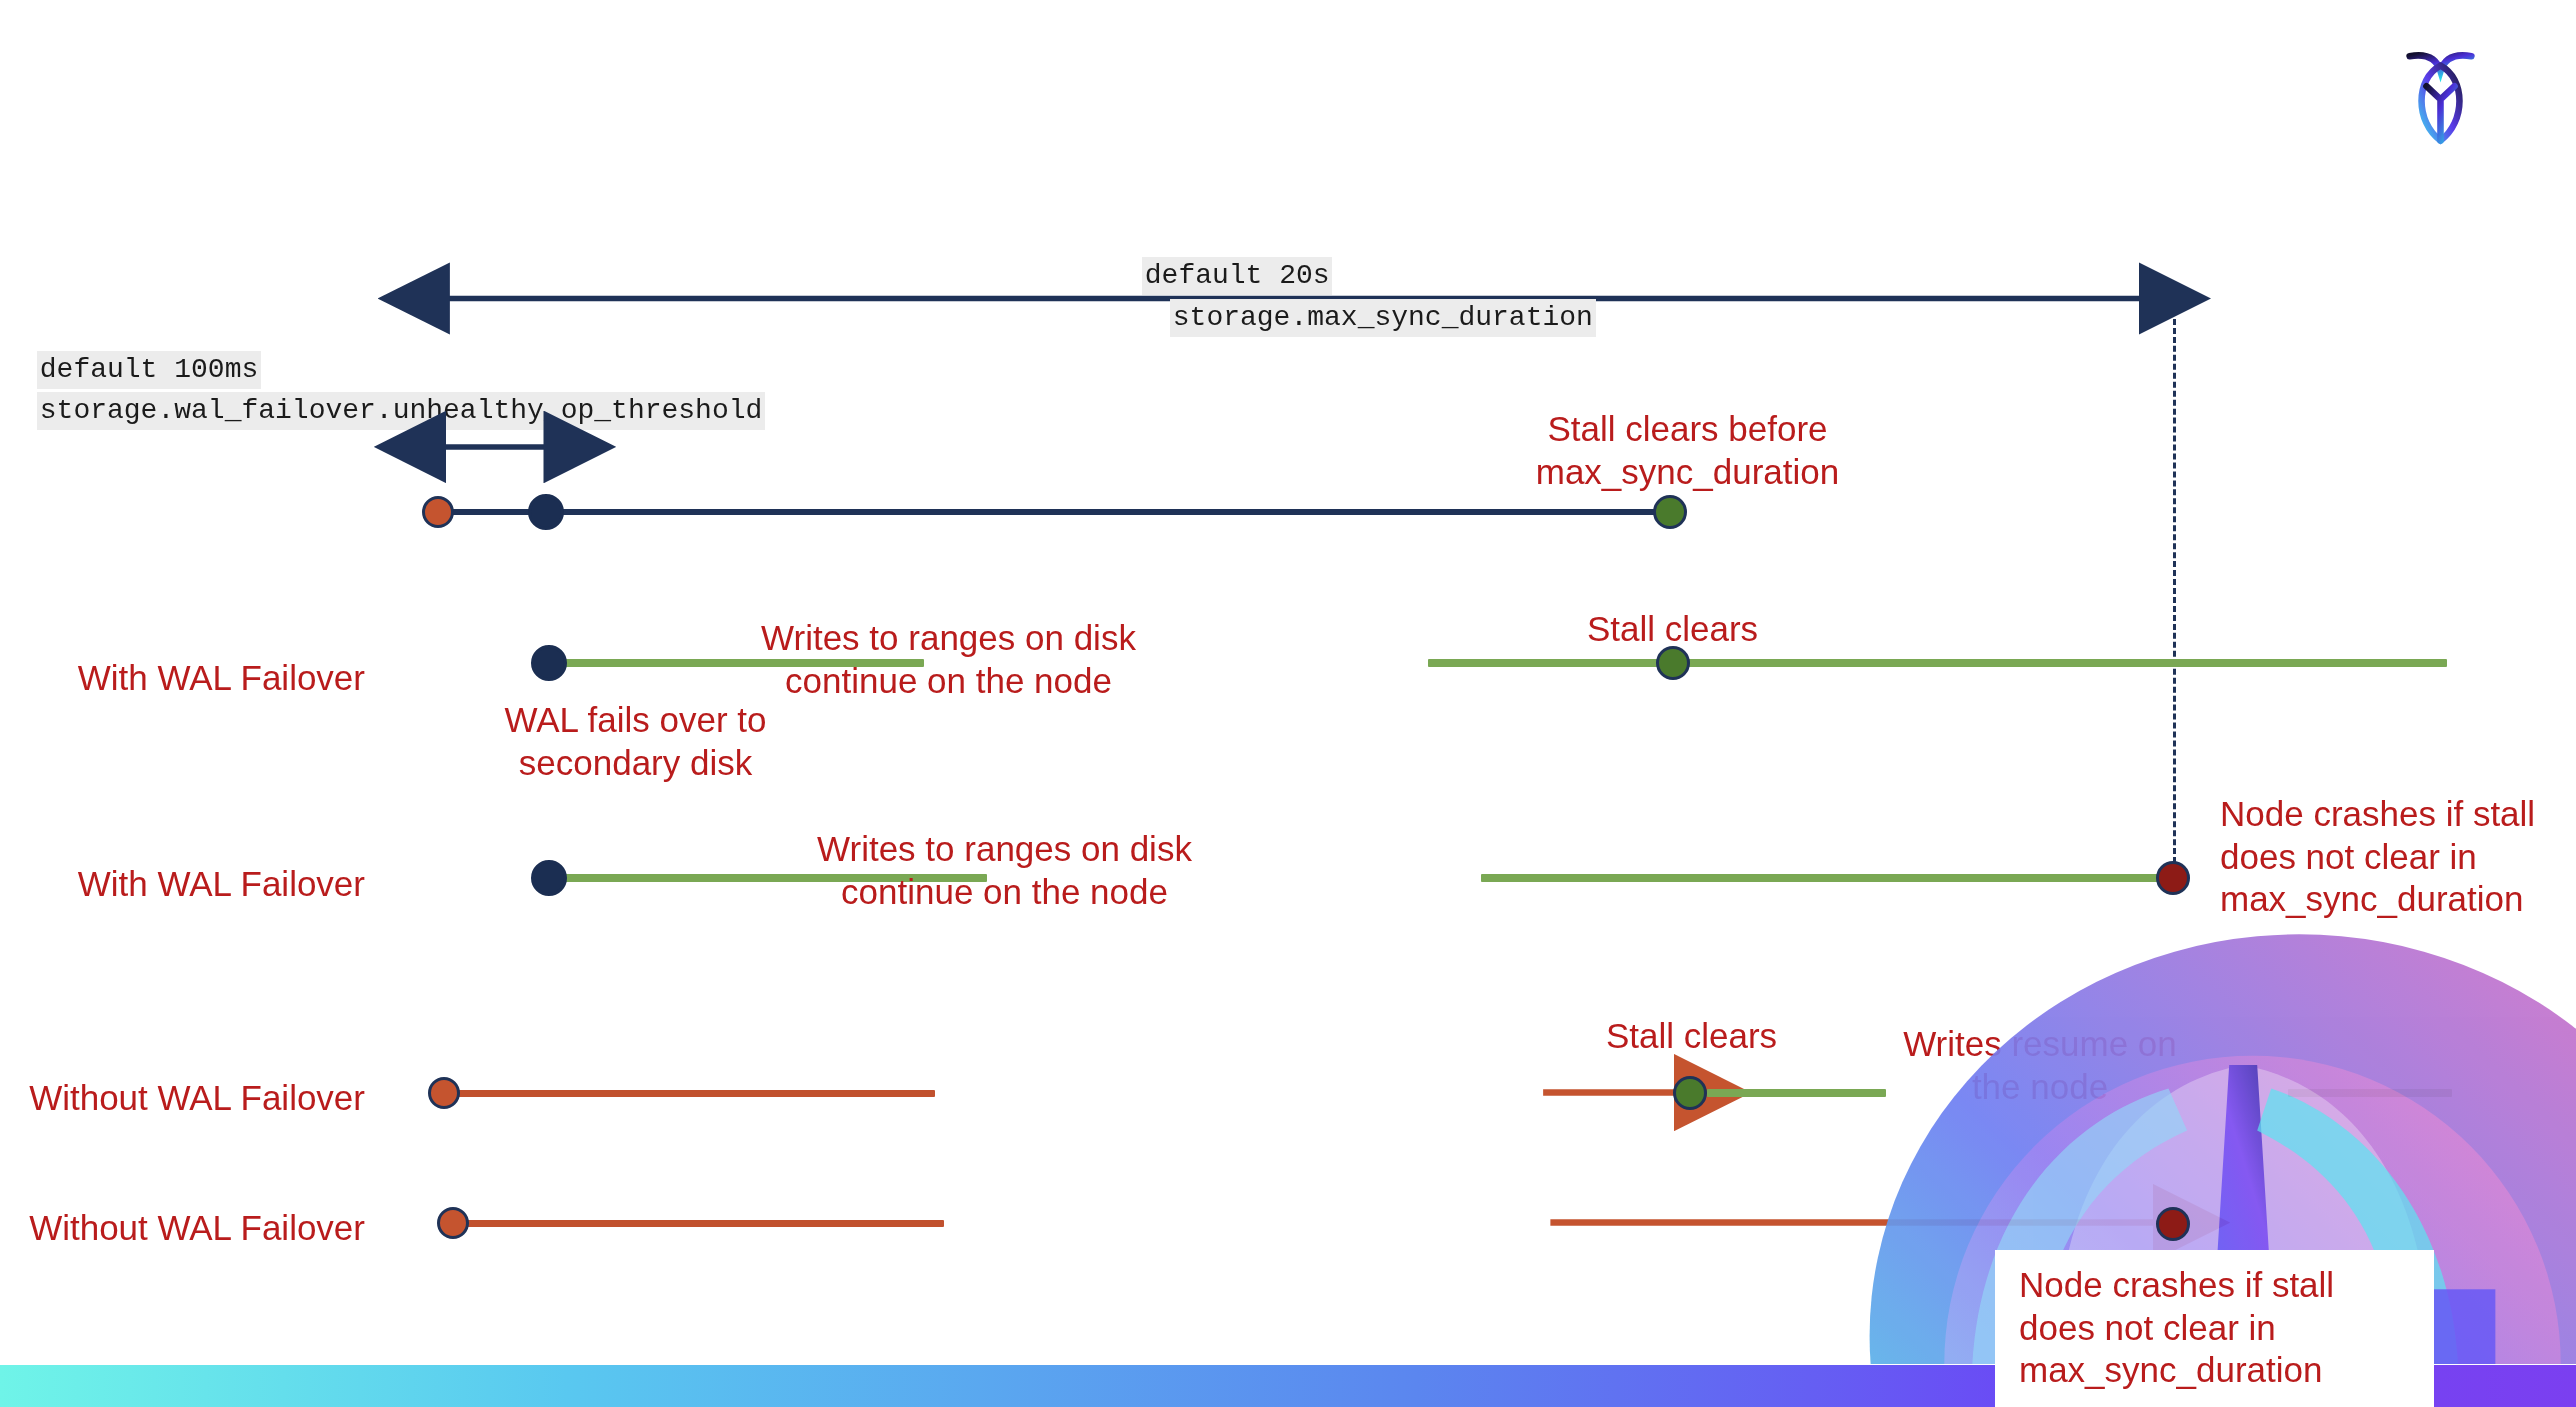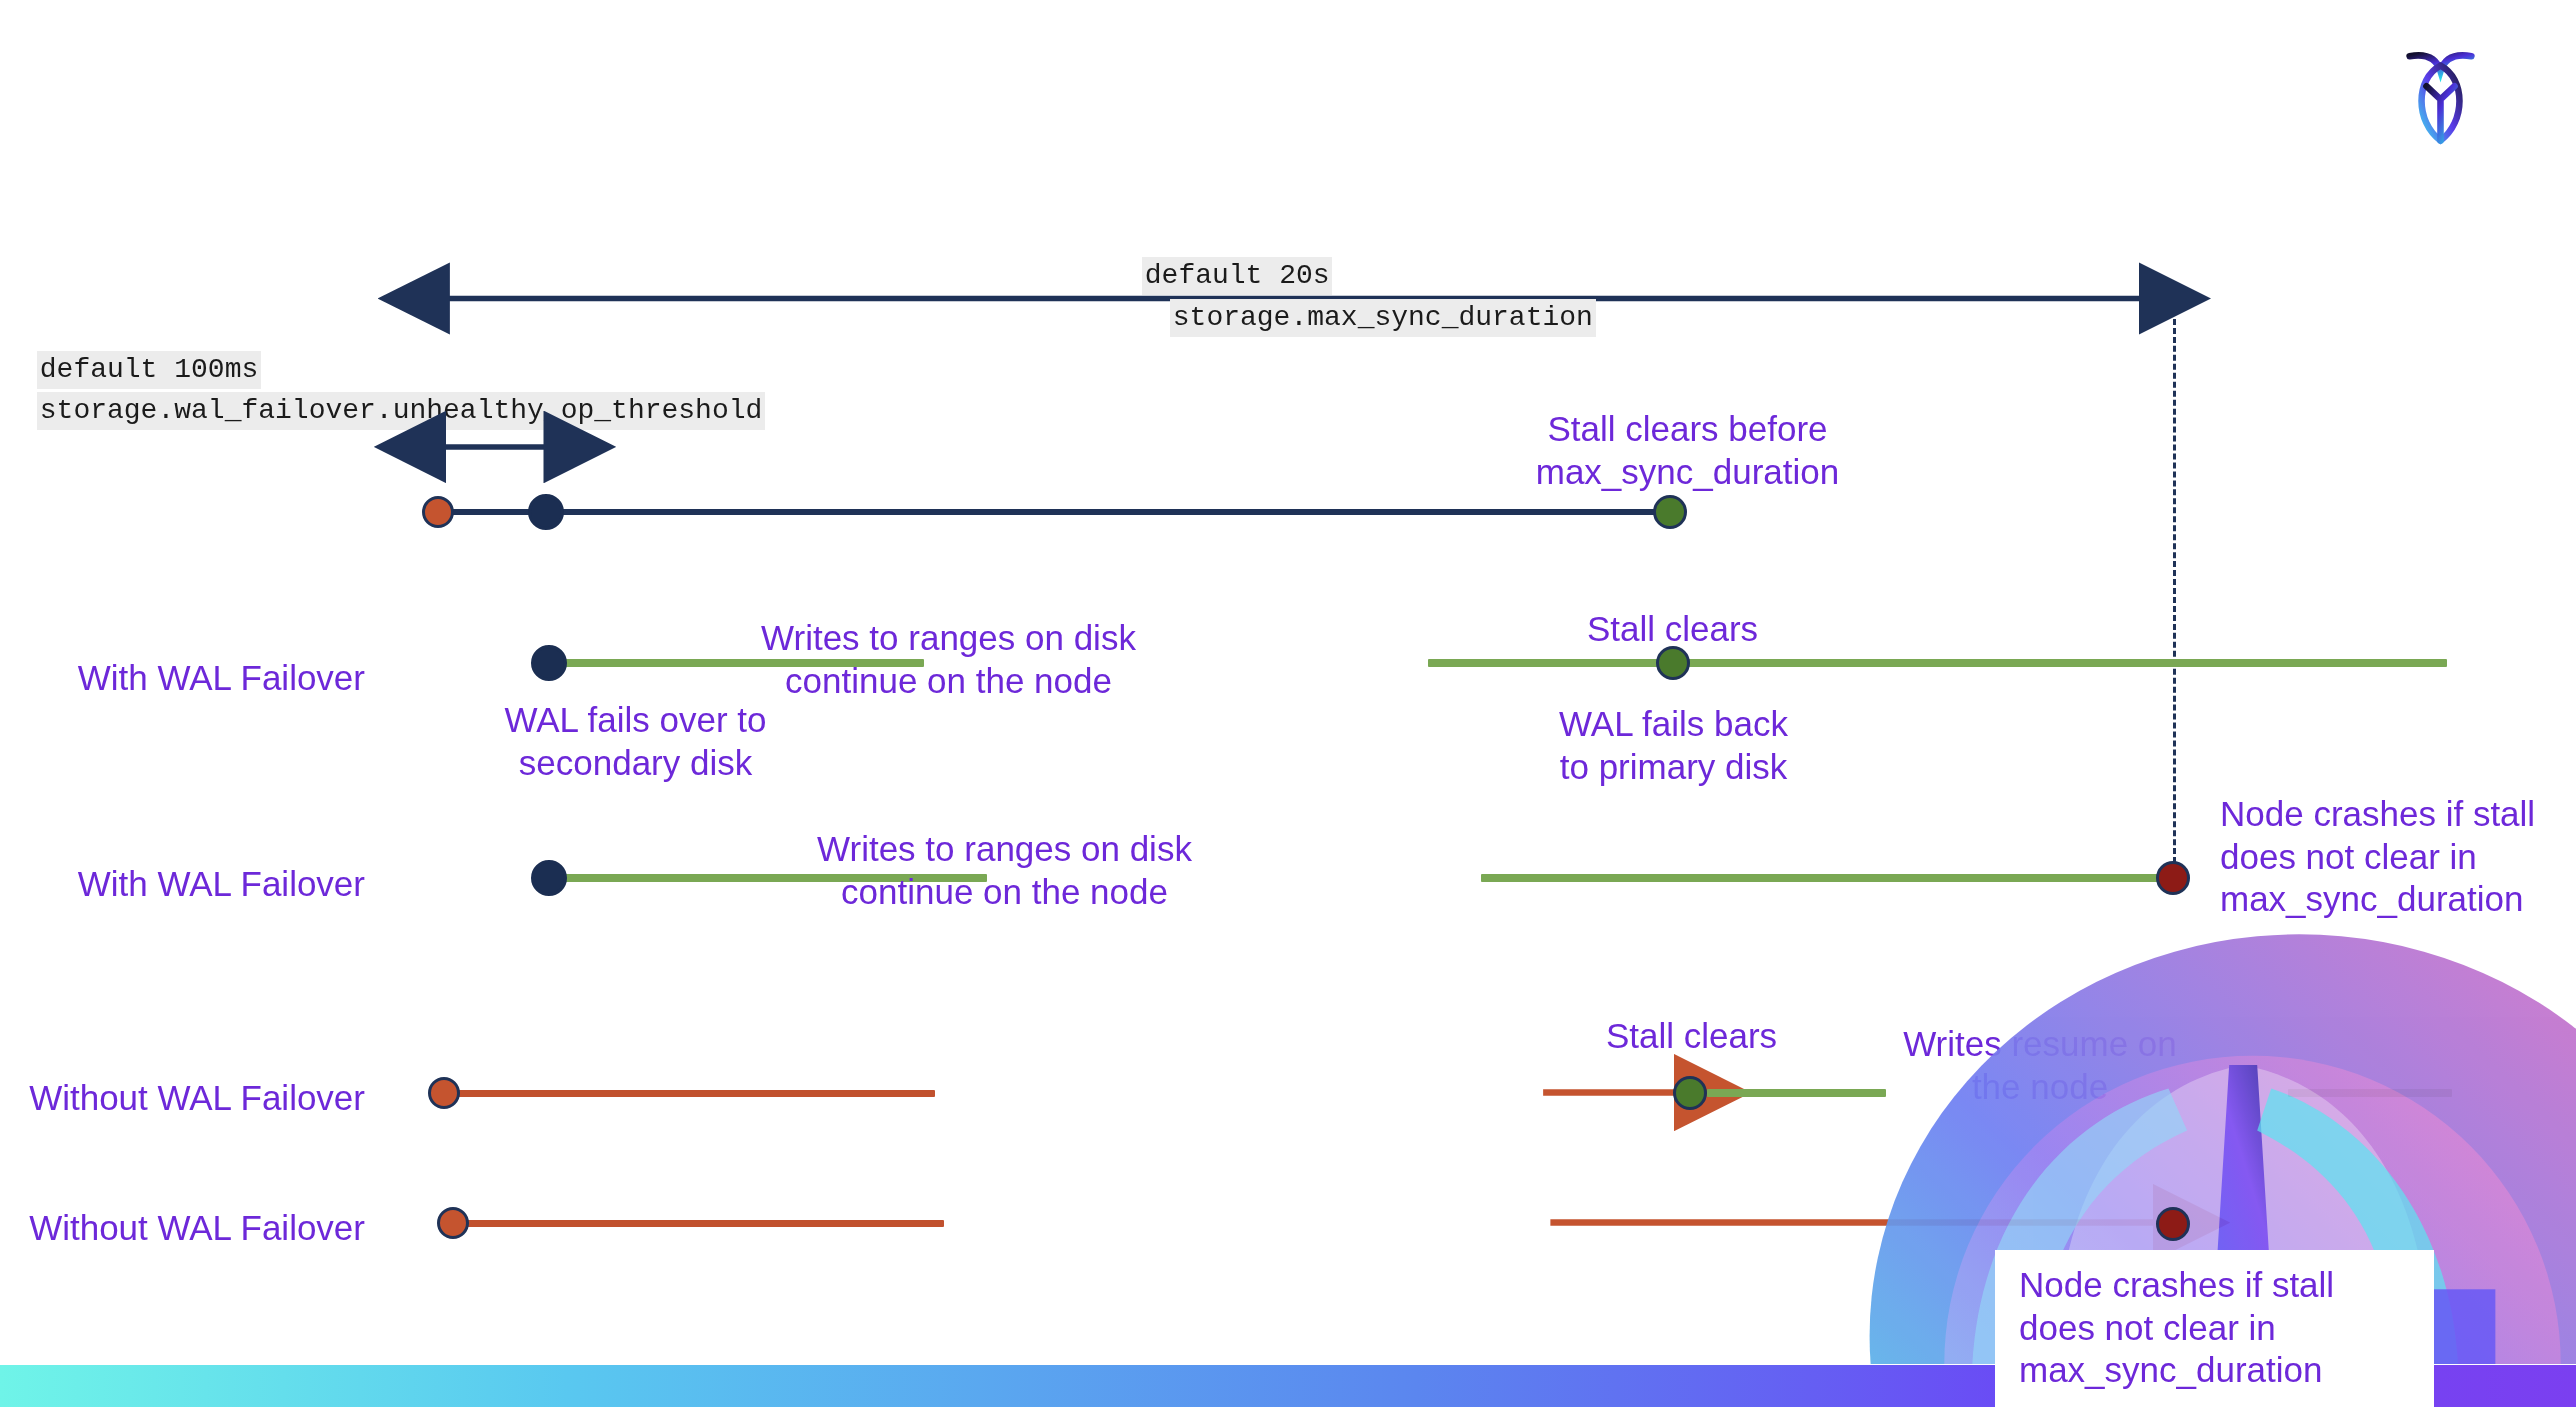--- a/index.html
+++ b/index.html
@@ -36,21 +36,21 @@
     font-family:"Liberation Mono", monospace;
     font-size:28px;color:#1b1b1b;
     background:#ececec;
     line-height:1.30;
     white-space:pre;
     padding:0.9px 2.8px;
   }
 
   
   .lbl{
-    position:absolute;color:#6d28d9;
+    position:absolute;color:#b91c1c;
     font-size:35px;line-height:1.22;
     white-space:pre-line;
   }
   .lbl.c{text-align:center;}
   .lbl.r{text-align:right;}
   .lbl.l{text-align:left;}
 
   
   .seg{position:absolute;height:6.5px;border-radius:0.9px;}
   .seg.navy{background:#1f3257;height:5.6px;}
@@ -134,22 +134,20 @@
   <div class="seg green" style="left:550px;top:659px;width:374px;"></div>
   <div class="seg green" style="left:1428px;top:659px;width:1019px;"></div>
   <div class="dot navy" style="left:531px;top:645px;width:36px;height:36px;"></div>
   <div class="dot green" style="left:1656px;top:646px;width:34px;height:34px;"></div>
 
   <div class="lbl c" style="left:715px;top:617px;width:467px;">Writes to ranges on disk
 continue on the node</div>
   <div class="lbl c" style="left:1439px;top:608px;width:467px;">Stall clears</div>
   <div class="lbl c" style="left:402px;top:699px;width:467px;">WAL fails over to
 secondary disk</div>
-  <div class="lbl c" style="left:1463px;top:703px;width:421px;">WAL fails  back
-to primary disk</div>
 
   <div class="lbl r" style="left:0px;top:863px;width:365px;">With WAL Failover</div>
   <div class="seg green" style="left:550px;top:874px;width:437px;"></div>
   <div class="seg green" style="left:1481px;top:874px;width:696px;"></div>
   <div class="dot navy" style="left:531px;top:860px;width:36px;height:36px;"></div>
   <div class="dot darkred" style="left:2156px;top:861px;width:34px;height:34px;"></div>
 
   <div class="lbl c" style="left:771px;top:828px;width:467px;">Writes to ranges on disk
 continue on the node</div>
   <div class="lbl l" style="left:2220px;top:793px;width:355px;">Node crashes if stall

